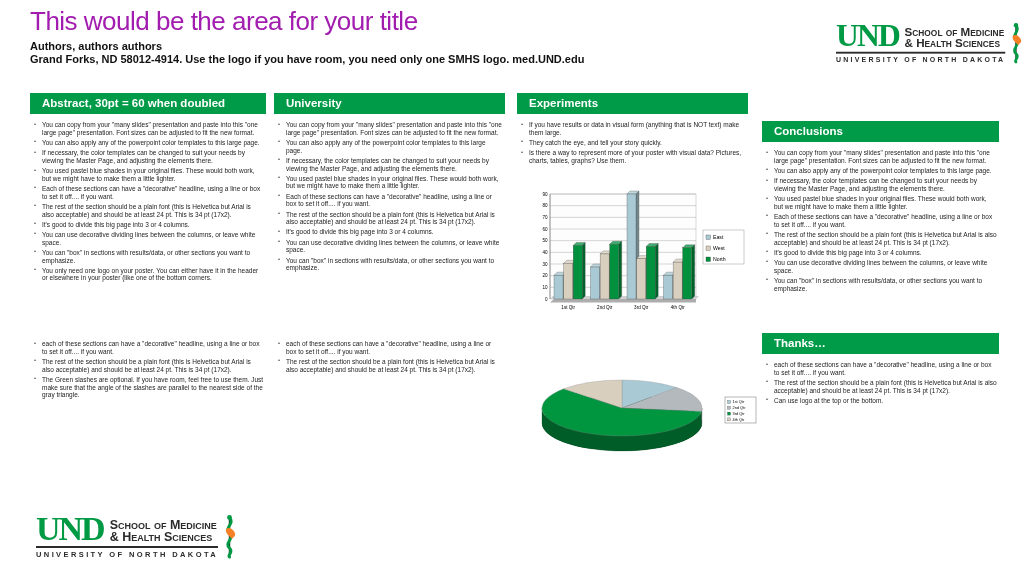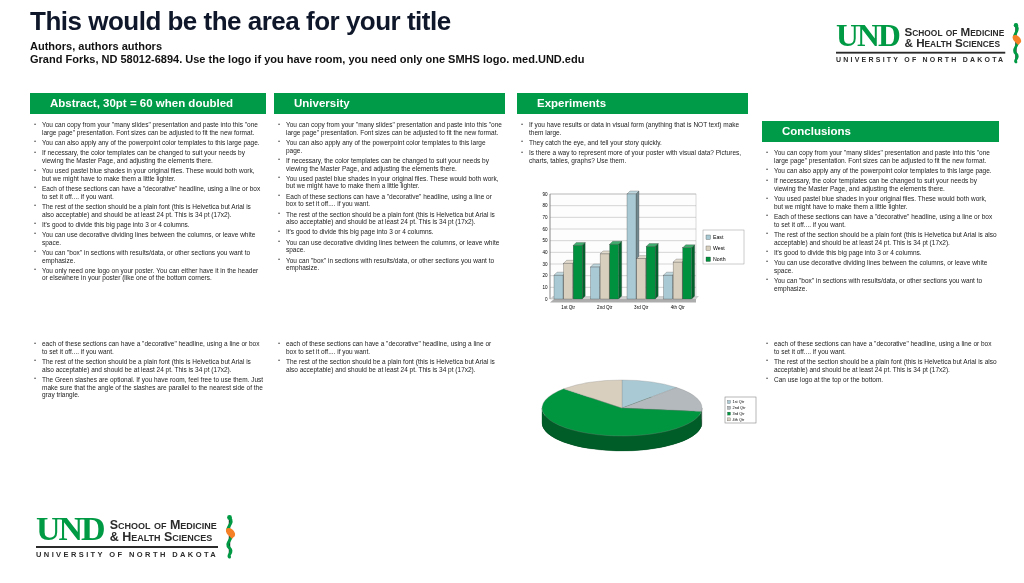--- a/index.html
+++ b/index.html
@@ -2,55 +2,55 @@
 <html><head>
 <meta charset="utf-8">
 <style>
   html,body{margin:0;padding:0;background:#e8e8e8;}
   .poster{
     position:relative;width:1024px;height:583px;background:#ffffff;
     font-family:"Liberation Sans",sans-serif;overflow:hidden;
   }
   
   .hdr{position:absolute;left:30px;top:6px;width:780px;}
-  .hdr h1{margin:0 0 4px 0;font-size:26px;line-height:30px;font-weight:bold;color:#0f172a;letter-spacing:-0.5px;}
+  .hdr h1{margin:0 0 4px 0;font-size:26px;line-height:30px;font-weight:normal;color:#a21caf;letter-spacing:-0.5px;}
   .hdr p{margin:0;font-size:11px;line-height:13px;font-weight:bold;color:#111;}
   
   .und-logo{position:absolute;display:flex;align-items:stretch;}
   .und-logo.top{left:836px;top:22px;transform:scale(0.93);transform-origin:top left;}
   .und-logo.bottom{left:36px;top:514px;}
   .und-main{display:flex;flex-direction:column;}
   .und-top{display:flex;align-items:flex-end;gap:6px;}
   .und-letters{position:relative;font-size:34px;line-height:30px;font-weight:bold;color:#009A44;letter-spacing:-2px;font-family:"Liberation Serif",serif;}
   .und-flame{position:absolute;right:3px;top:13px;width:7px;height:11px;background:#F58025;border-radius:50% 50% 50% 0;transform:rotate(-45deg);}
   .und-smhs{font-variant:small-caps;font-weight:bold;font-size:12.5px;line-height:12px;color:#2b2b2b;padding-bottom:1px;}
   .und-rule{height:1.5px;background:#2b2b2b;margin:2px 0 2px 0;}
   .und-univ{font-size:7.5px;letter-spacing:2.4px;font-weight:bold;color:#2b2b2b;white-space:nowrap;}
   .und-staff{margin-left:4px;}
   
   .sec{position:absolute;}
-  .sec-hdr{background:#009B48;color:#fff;font-weight:bold;font-size:11.5px;line-height:21px;height:21px;padding-left:20px;box-sizing:border-box;}
+  .sec-hdr{background:#009B48;color:#fff;font-weight:bold;font-size:11.5px;line-height:21px;height:21px;padding-left:12px;box-sizing:border-box;}
   ul.bullets{margin:7px 0 0 0;padding:0 2px 0 2px;list-style:none;}
   ul.bullets li{position:relative;padding-left:10px;margin-bottom:2.5px;font-size:6.5px;line-height:7.7px;color:#222;}
   ul.bullets li::before{content:"\2022";position:absolute;left:2px;top:-0.5px;font-size:6px;color:#555;}
   
   .chart{position:absolute;}
   .chart svg{display:block;width:100%;height:100%;}
   #bar-chart{left:534px;top:189px;width:214px;height:137px;}
   #pie-chart{left:528px;top:362px;width:232px;height:120px;}
 </style>
 </head>
 <body>
 
 <div class="poster">
 
   <div class="hdr">
     <h1>This would be the area for your title</h1>
     <p>Authors, authors authors</p>
-    <p>Grand Forks, ND  58012-6894. Use the logo if you have room, you need only one SMHS logo. med.UND.edu</p>
+    <p>Grand Forks, ND  58012-4914. Use the logo if you have room, you need only one SMHS logo. med.UND.edu</p>
   </div>
 
   <div class="und-logo top">
     <div class="und-main">
       <div class="und-top">
         <span class="und-letters">UND</span>
         <span class="und-flame"></span>
         <div class="und-smhs">
           <div>School of Medicine</div>
           <div>&amp; Health Sciences</div>
@@ -226,20 +226,21 @@
         <rect x="199.5" y="44.3" width="3" height="3" fill="#B3B9BD" stroke="#333" stroke-width="0.25"></rect>
         <text x="204.5" y="47.199999999999996" font-size="3.9" fill="#000">2nd Qtr</text>
         <rect x="199.5" y="50.1" width="3" height="3" fill="#009640" stroke="#333" stroke-width="0.25"></rect>
         <text x="204.5" y="53" font-size="3.9" fill="#000">3rd Qtr</text>
         <rect x="199.5" y="55.9" width="3" height="3" fill="#D9CFBE" stroke="#333" stroke-width="0.25"></rect>
         <text x="204.5" y="58.8" font-size="3.9" fill="#000">4th Qtr</text>
       </svg>
     </div>
 
   <div class="sec" style="left:762px;top:333px;width:237px;">
+    <div class="sec-hdr">Thanks…</div>
     <ul class="bullets">
         <li>each of these sections can have a "decorative" headline, using a line or box to set it off.... if you want.</li>
         <li>The rest of the section should be a plain font (this is Helvetica but Arial is also acceptable) and should be at least 24 pt. This is 34 pt (17x2).</li>
         <li>Can use logo at the top or the bottom.</li>
       </ul>
   </div>
 
   <div class="und-logo bottom">
     <div class="und-main">
       <div class="und-top">

